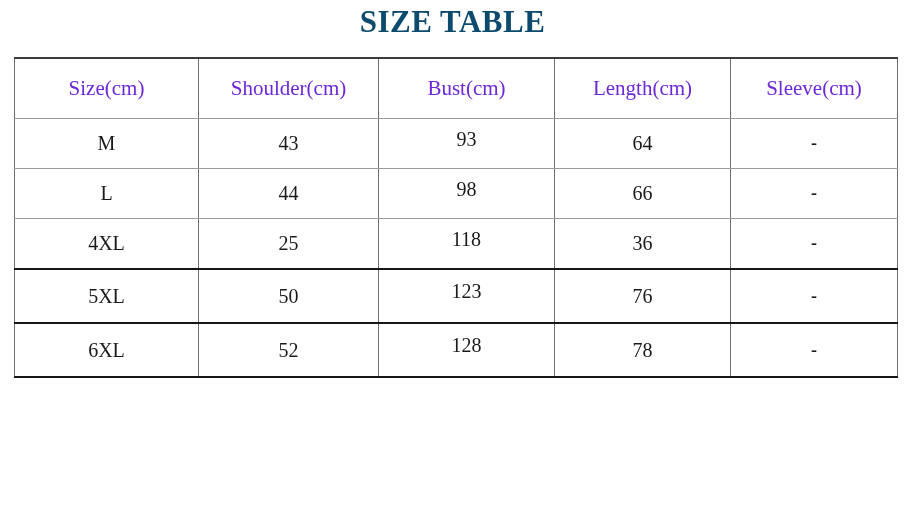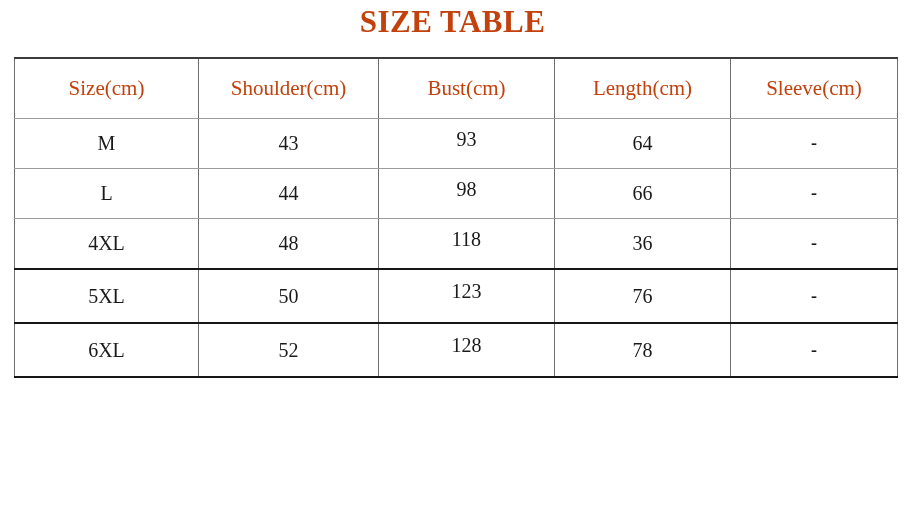--- a/index.html
+++ b/index.html
@@ -13,21 +13,21 @@
     font-family: "Liberation Serif", serif;
     color: #1a1a1a;
     overflow: hidden;
   }
   .page-title {
     margin: 4px 0 0 0;
     text-align: center;
     font-size: 31px;
     font-weight: 600;
     letter-spacing: 0.5px;
-    color: #c2410c;
+    color: #0c4a6e;
     line-height: 36px;
   }
   table.size-table {
     border-collapse: collapse;
     table-layout: fixed;
     width: 883px;
     margin: 17px 0 0 14px;
     border-top: 2px solid #3c3c3c;
   }
   .size-table th,
@@ -39,21 +39,21 @@
     text-align: center;
     vertical-align: middle;
     padding: 0;
     overflow: hidden;
     white-space: nowrap;
   }
   .size-table thead th {
     height: 59px;
     font-size: 21px;
     font-weight: 400;
-    color: #c2410c;
+    color: #6d28d9;
   }
   .size-table tbody td {
     height: 40px;
     font-size: 20px;
     font-weight: 400;
   }
   .size-table tbody tr.tall td {
     height: 43px;
   }
   .size-table tbody tr.thick-bottom td {
@@ -103,21 +103,21 @@
       </tr>
       <tr>
         <td class="c-size">L</td>
         <td class="c-num">44</td>
         <td class="c-bust">98</td>
         <td class="c-num">66</td>
         <td class="c-sleeve">-</td>
       </tr>
       <tr class="thick-bottom">
         <td class="c-size">4XL</td>
-        <td class="c-num">48</td>
+        <td class="c-num">25</td>
         <td class="c-bust">118</td>
         <td class="c-num">36</td>
         <td class="c-sleeve">-</td>
       </tr>
       <tr class="tall thick-bottom">
         <td class="c-size">5XL</td>
         <td class="c-num">50</td>
         <td class="c-bust">123</td>
         <td class="c-num">76</td>
         <td class="c-sleeve">-</td>

